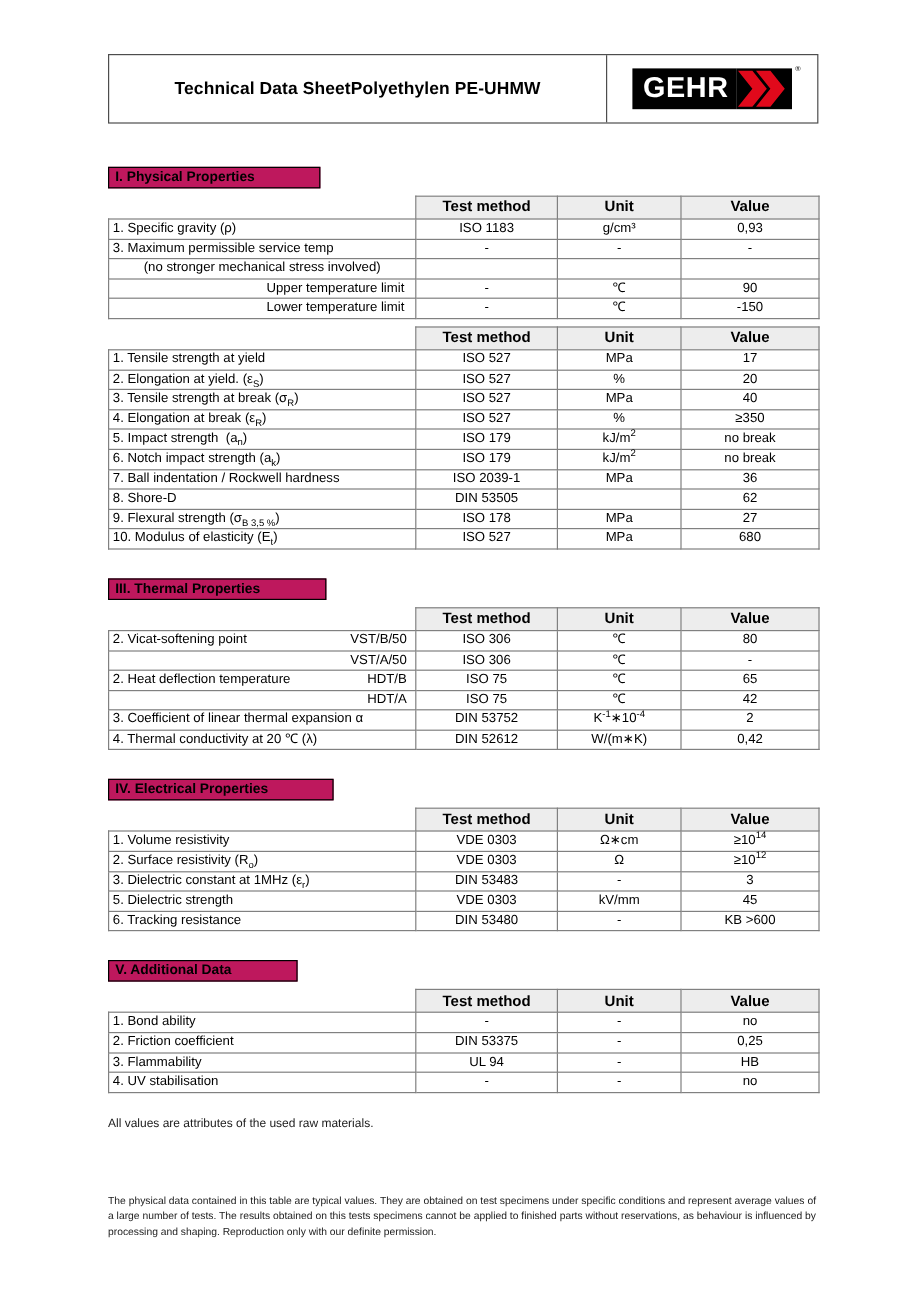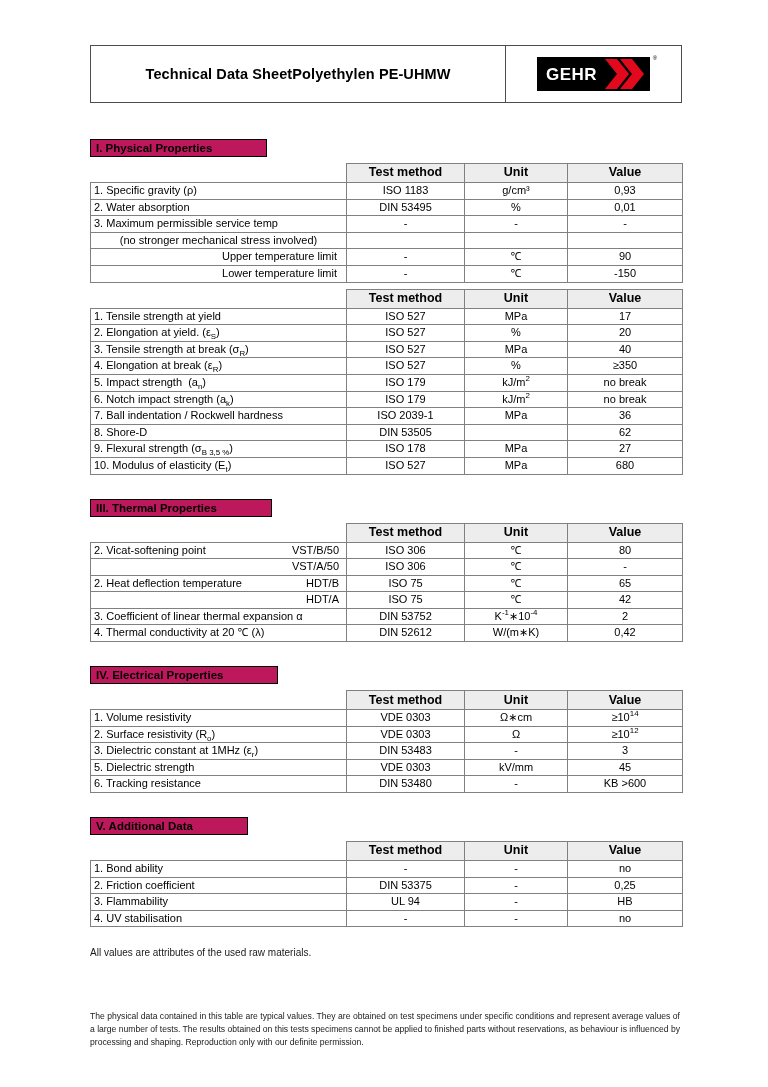--- a/index.html
+++ b/index.html
@@ -59,21 +59,21 @@
   }
   .logo-box {
     background: #000000;
     display: flex;
     align-items: center;
     justify-content: center;
     padding: 0 7px 0 9px;
   }
   .logo-text {
     color: #ffffff;
-    font-size: 17px;
+    font-size: 24px;
     font-weight: bold;
     letter-spacing: 0.5px;
     line-height: 1;
   }
   .logo-arrows {
     display: flex;
     align-items: center;
     background: #000000;
     padding-right: 2px;
   }
@@ -206,26 +206,20 @@
           </tr>
         </thead>
         <tbody>
           <tr>
             <td class="prop">1. Specific gravity (ρ)</td>
             <td class="method">ISO 1183</td>
             <td class="unit">g/cm³</td>
             <td class="value">0,93</td>
           </tr>
           <tr>
-            <td class="prop">2. Water absorption</td>
-            <td class="method">DIN 53495</td>
-            <td class="unit">%</td>
-            <td class="value">0,01</td>
-          </tr>
-          <tr>
             <td class="prop">3. Maximum permissible service temp</td>
             <td class="method">-</td>
             <td class="unit">-</td>
             <td class="value">-</td>
           </tr>
           <tr>
             <td class="prop center">(no stronger mechanical stress involved)</td>
             <td class="method"></td>
             <td class="unit"></td>
             <td class="value"></td>

